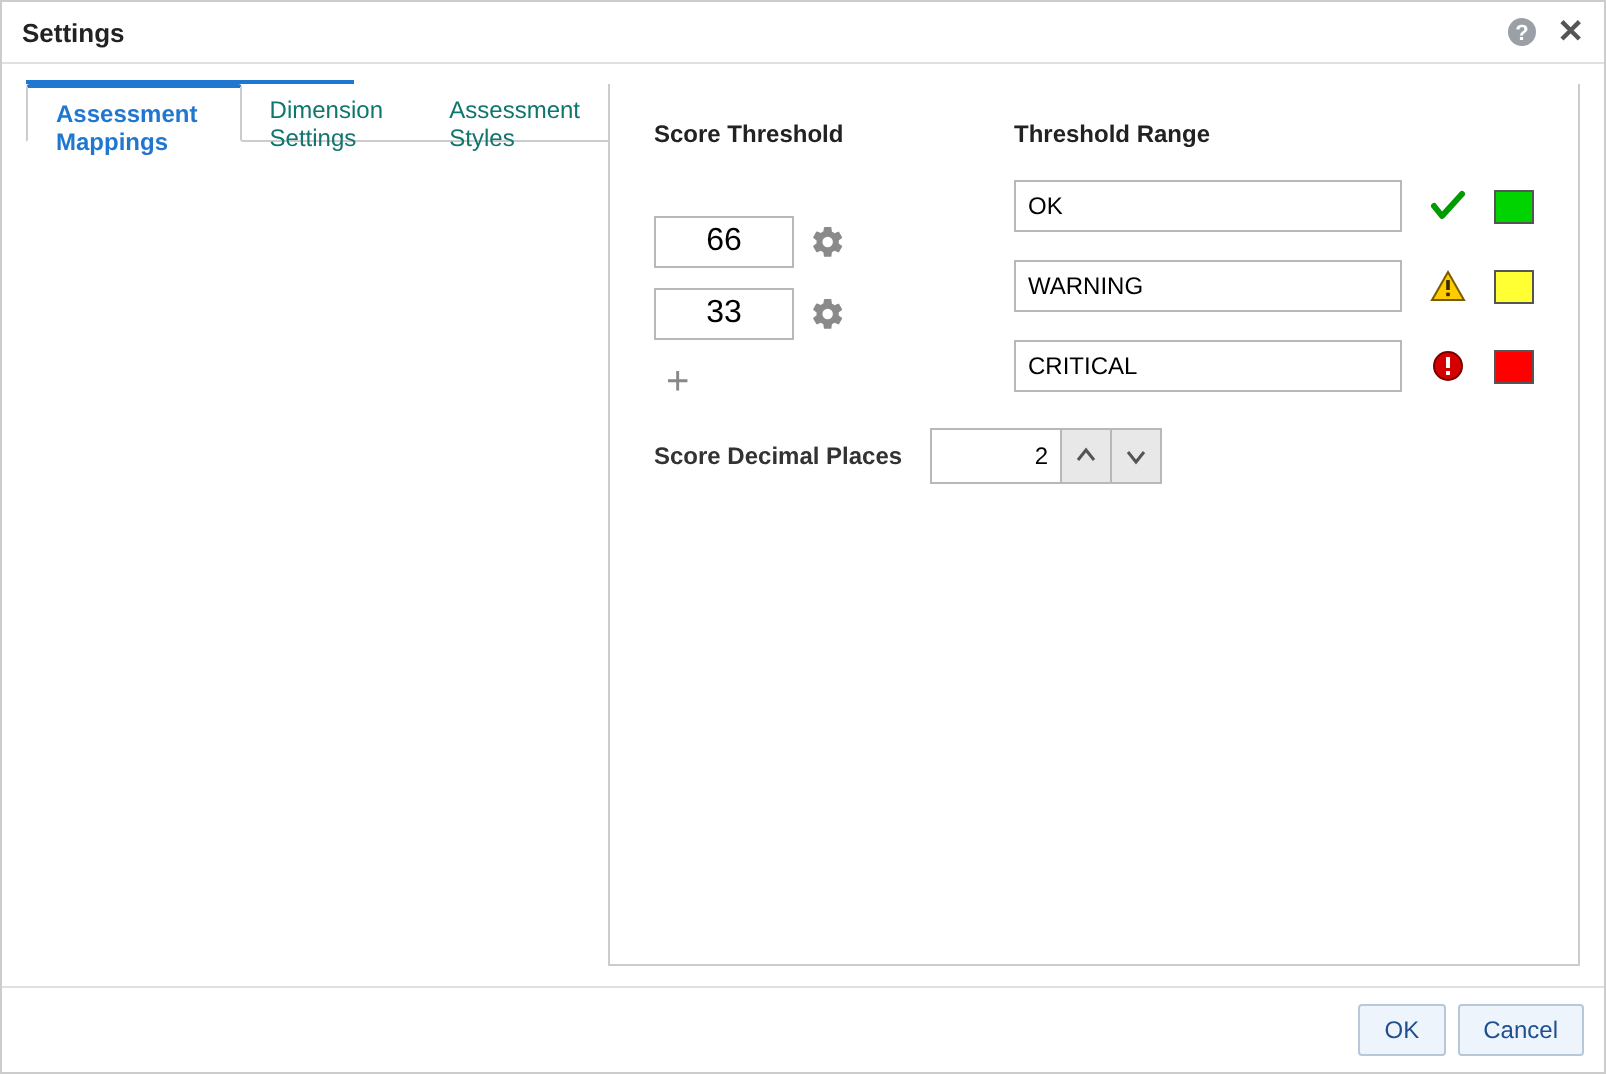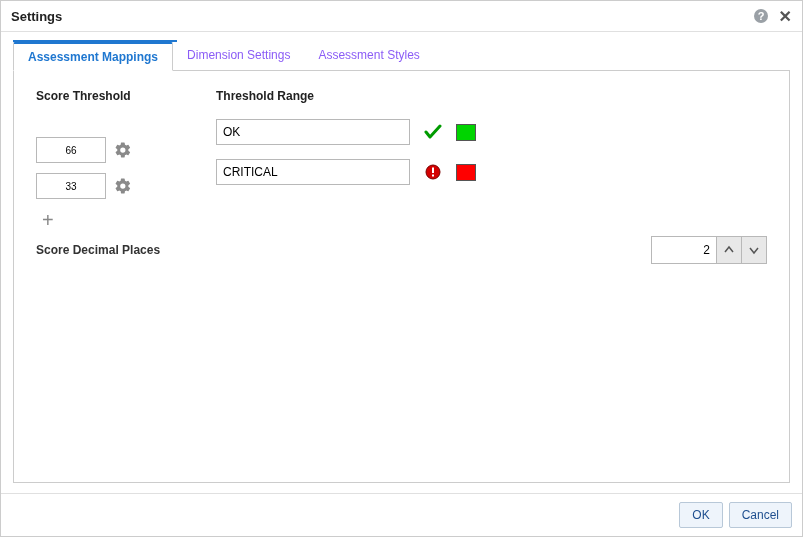--- a/index.html
+++ b/index.html
@@ -40,42 +40,42 @@
   .close-icon {
     font-size: 16px;
     font-weight: bold;
     color: #555;
     cursor: pointer;
   }
   .body-area {
     flex: 1;
     padding: 10px 12px;
     display: flex;
-    flex-direction: column;
+    flex-direction: row;
     min-height: 0;
   }
   .tabs {
     display: flex;
     border-bottom: 1px solid #ccc;
     position: relative;
     height: 28px;
   }
   .tabs::before {
     content: "";
     position: absolute;
     top: -2px;
     left: 0;
     right: 0;
     height: 2px;
     background: linear-gradient(to right, #1f77d0 0, #1f77d0 164px, transparent 164px);
   }
   .tab {
     padding: 6px 14px;
     font-size: 12px;
-    color: #8b5cf6;
+    color: #0f766e;
     cursor: pointer;
     background: transparent;
     position: relative;
   }
   .tab.active {
     font-weight: bold;
     color: #1f77d0;
     border: 1px solid #ccc;
     border-top: 2px solid #1f77d0;
     border-bottom: 1px solid #fff;
@@ -105,21 +105,21 @@
     display: flex;
     align-items: center;
     gap: 8px;
     margin-bottom: 10px;
   }
   .threshold-row input {
     width: 56px;
     height: 20px;
     padding: 2px 6px;
     border: 1px solid #b8b8b8;
-    font-size: 10px;
+    font-size: 16px;
     box-sizing: content-box;
     text-align: center;
   }
   .gear-icon svg { display: block; }
   .plus-icon {
     font-size: 20px;
     color: #888;
     cursor: pointer;
     padding: 0 6px;
   }
@@ -141,21 +141,20 @@
   .swatch {
     width: 18px;
     height: 15px;
     border: 1px solid #555;
   }
   .places-row {
     display: flex;
     align-items: center;
     gap: 14px;
     margin-top: 4px;
-    justify-content: space-between;
   }
   .places-label {
     font-weight: bold;
     font-size: 12px;
     white-space: nowrap;
   }
   .spinner {
     display: flex;
     align-items: stretch;
   }
@@ -260,20 +259,31 @@
           <div class="range-row">
             <input type="text" value="OK" style="">
             <span class="status-icon">
               <svg width="18" height="16" viewBox="0 0 18 16">
                   <path d="M2 8 L6 13 L16 2" stroke="#009b00" stroke-width="3" fill="none" stroke-linecap="round" stroke-linejoin="round"></path>
                 </svg>
             </span>
             <span class="swatch" style="background:#00d400"></span>
           </div>
 
+          <div class="range-row">
+            <input type="text" value="WARNING" style="">
+            <span class="status-icon">
+              <svg width="18" height="16" viewBox="0 0 18 16">
+                  <path d="M9 1 L17 15 L1 15 Z" fill="#ffcc00" stroke="#7a5c00" stroke-width="1"></path>
+                  <rect x="8.1" y="5" width="1.8" height="5" fill="#3a2a00"></rect>
+                  <rect x="8.1" y="11.3" width="1.8" height="1.8" fill="#3a2a00"></rect>
+                </svg>
+            </span>
+            <span class="swatch" style="background:#ffff33"></span>
+          </div>
 
           <div class="range-row">
             <input type="text" value="CRITICAL" style="">
             <span class="status-icon">
               <svg width="16" height="16" viewBox="0 0 16 16">
                   <circle cx="8" cy="8" r="7" fill="#d40000" stroke="#7a0000" stroke-width="1"></circle>
                   <rect x="7" y="3.5" width="2" height="5.5" fill="#fff"></rect>
                   <rect x="7" y="10.5" width="2" height="2" fill="#fff"></rect>
                 </svg>
             </span>

